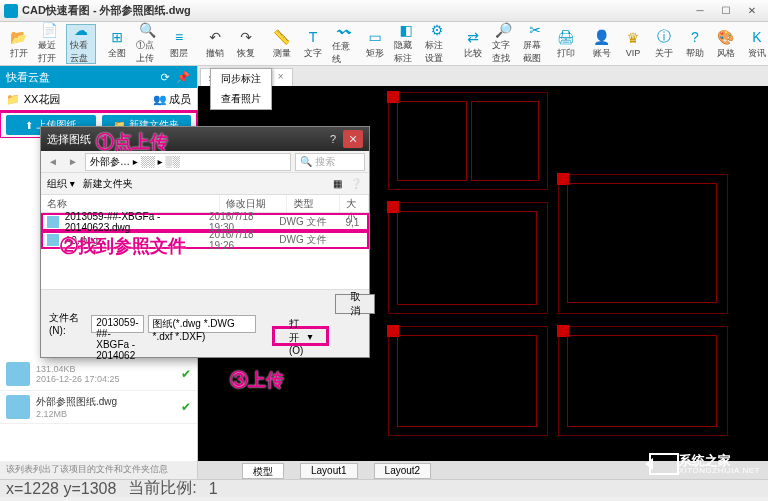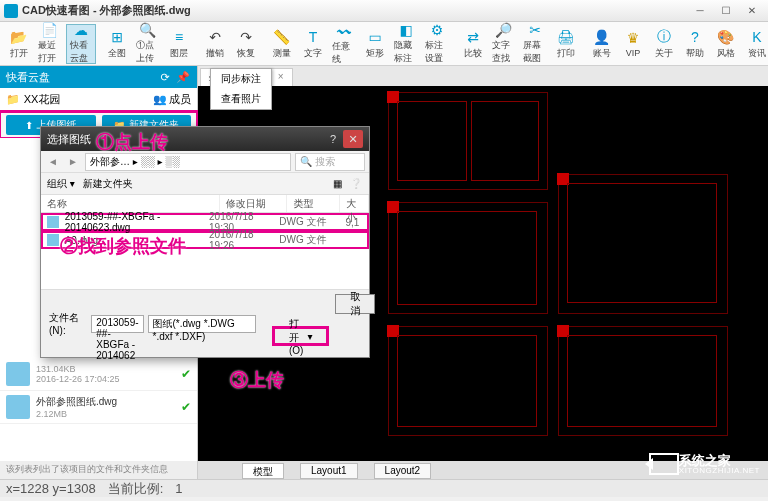--- a/index.html
+++ b/index.html
@@ -37,21 +37,21 @@
 .tab { height: 18px; background: #fff; border: 1px solid #ccc; border-bottom: none; padding: 1px 8px; font-size: 10px; margin-left: 2px; }
 .popup-menu { position: absolute; left: 210px; top: 68px; background: #fff; border: 1px solid #aaa; box-shadow: 1px 1px 3px rgba(0,0,0,.3); z-index: 5; }
 .popup-menu .pmi { padding: 3px 10px; font-size: 10px; }
 .cad-area { flex: 1; background: #000; position: relative; }
 .cad-drawing { position: absolute; border: 1px solid #600; }
 .cad-inner { position: absolute; border: 1px solid #800; }
 .cad-mark { position: absolute; width: 12px; height: 12px; background: #c00; }
 .layout-tabs { height: 18px; background: #e0e0e0; display: flex; align-items: flex-end; padding-left: 44px; gap: 16px; }
 .ltab { height: 16px; padding: 1px 10px; font-size: 10px; background: #f8f8f8; border: 1px solid #bbb; }
 .ltab.active { background: #fff; }
-.statusbar { height: 18px; background: #eaeaea; display: flex; align-items: center; font-size: 13px; color: #555; padding: 0 6px; border-top: 1px solid #ccc; }
+.statusbar { height: 18px; background: #eaeaea; display: flex; align-items: center; font-size: 16px; color: #555; padding: 0 6px; border-top: 1px solid #ccc; }
 .statusbar .sseg { margin-right: 12px; }
 .dialog { position: absolute; left: 40px; top: 126px; width: 330px; height: 232px; background: #fff; border: 1px solid #888; box-shadow: 3px 3px 10px rgba(0,0,0,.4); z-index: 10; display: flex; flex-direction: column; }
 .dlg-title { height: 24px; background: linear-gradient(#4a4a4a,#2a2a2a); color: #fff; display: flex; align-items: center; padding: 0 6px; font-size: 11px; }
 .dlg-title .sp { flex: 1; }
 .dlg-title .dbtn { width: 20px; height: 18px; display: flex; align-items: center; justify-content: center; color: #ddd; font-size: 11px; }
 .dlg-title .dbtn.close { background: #c44; border-radius: 2px; }
 .dlg-nav { height: 22px; background: #f3f3f3; display: flex; align-items: center; padding: 0 4px; gap: 4px; font-size: 10px; border-bottom: 1px solid #ddd; }
 .dlg-nav .navarrow { width: 16px; height: 16px; display: flex; align-items: center; justify-content: center; color: #888; }
 .dlg-nav .path { flex: 1; background: #fff; border: 1px solid #ccc; height: 18px; padding: 1px 4px; }
 .dlg-nav .search { width: 70px; background: #fff; border: 1px solid #ccc; height: 18px; padding: 1px 4px; color: #aaa; }

